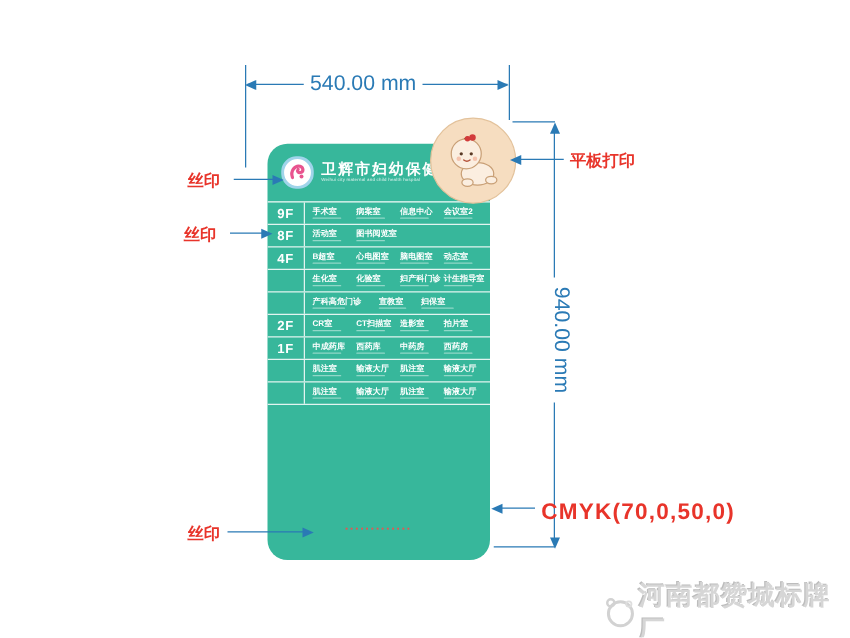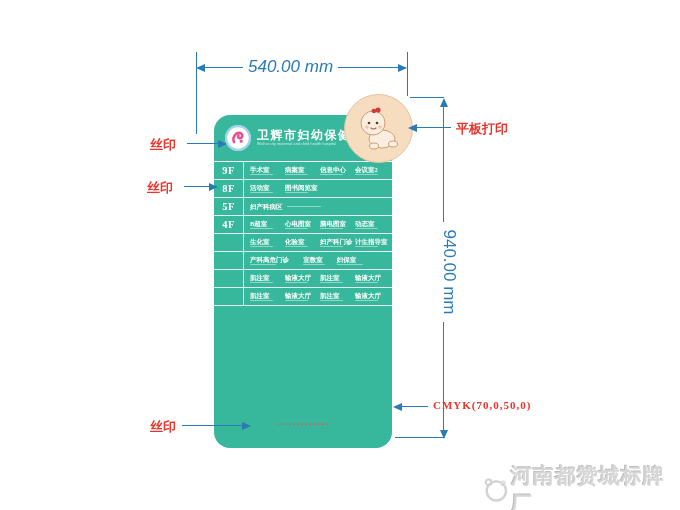--- a/index.html
+++ b/index.html
@@ -14,21 +14,21 @@
   }
   #sign-header{
     height:47px;display:flex;align-items:center;padding-left:11px;
     border-bottom:1.5px solid rgba(255,255,255,.95);box-sizing:border-box;
   }
   .logo-wrap{width:26px;height:26px;flex:0 0 26px;}
   .title-block{margin-left:6px;color:#fff;}
   .sign-title{font-size:12px;font-weight:bold;letter-spacing:1.5px;line-height:13px;}
   .sign-subtitle{font-size:3.5px;letter-spacing:.2px;opacity:.85;line-height:5px;}
   #rows{position:absolute;left:0;top:47px;right:0;}
-  .row{display:flex;height:18px;border-bottom:1px solid rgba(255,255,255,.85);box-sizing:border-box;font-family:Liberation Serif, serif;}
+  .row{display:flex;height:18px;border-bottom:1px solid rgba(255,255,255,.85);box-sizing:border-box;}
   .floor-cell{
     flex:0 0 30px;border-right:1px solid rgba(255,255,255,.85);box-sizing:border-box;
     display:flex;align-items:center;justify-content:center;
     color:#fff;font-weight:bold;font-size:10.5px;letter-spacing:.5px;
   }
   .cells{flex:1;display:flex;align-items:center;padding:0 4px;box-sizing:border-box;}
   .dept{color:#fff;font-size:6.5px;font-weight:bold;line-height:7px;box-sizing:border-box;padding-left:2px;}
   .dept::after{content:"";display:block;height:1.5px;width:70%;max-width:26px;
     background:rgba(255,255,255,.45);margin-top:1px;border-radius:1px;}
   .dept.wide::after{width:34px;max-width:none;display:inline-block;margin-left:4px;vertical-align:2px;}
@@ -45,21 +45,21 @@
     background:#f6ddc0;border:1px solid #e3c29b;z-index:5;display:flex;align-items:center;justify-content:center;
   }
   
   .hline{position:absolute;height:0;border-top:1.5px solid #2a7ab5;}
   .vline{position:absolute;width:0;border-left:1.5px solid #2a7ab5;}
   .arr{position:absolute;width:0;height:0;}
   .arr-left{border-top:4px solid transparent;border-bottom:4px solid transparent;border-right:9px solid #2a7ab5;}
   .arr-right{border-top:4px solid transparent;border-bottom:4px solid transparent;border-left:9px solid #2a7ab5;}
   .arr-up{border-left:4px solid transparent;border-right:4px solid transparent;border-bottom:9px solid #2a7ab5;}
   .arr-down{border-left:4px solid transparent;border-right:4px solid transparent;border-top:9px solid #2a7ab5;}
-  .red-label{position:absolute;color:#e8342a;font-weight:bold;white-space:nowrap;font-family:Liberation Serif, serif;}
+  .red-label{position:absolute;color:#e8342a;font-weight:bold;white-space:nowrap;}
   .dim-label{position:absolute;color:#2a7ab5;font-size:17px;white-space:nowrap;background:#fff;padding:0 5px;}
   #dim-height-label{width:120px;height:20px;text-align:center;transform:rotate(90deg);background:transparent;}
   
   #watermark{
     position:absolute;left:480px;top:462px;display:flex;align-items:center;z-index:6;
   }
   #watermark-text{
     font-size:21px;font-weight:bold;color:#d6d6d6;letter-spacing:1px;
     text-shadow:1px 1px 0 #ffffff, -1px -1px 0 #bdbdbd;
   }
@@ -94,26 +94,20 @@
           </div>
         </div>
         <div class="row">
           <div class="floor-cell">8F</div>
           <div class="cells">
             <div class="dept" style="width: 25%;">活动室</div>
             <div class="dept" style="width: 25%;">图书阅览室</div>
           </div>
         </div>
         <div class="row">
-          <div class="floor-cell">5F</div>
-          <div class="cells">
-            <div class="dept wide" style="width: 100%;">妇产科病区</div>
-          </div>
-        </div>
-        <div class="row">
           <div class="floor-cell">4F</div>
           <div class="cells">
             <div class="dept" style="width: 25%;">B超室</div>
             <div class="dept" style="width: 25%;">心电图室</div>
             <div class="dept" style="width: 25%;">脑电图室</div>
             <div class="dept" style="width: 25%;">动态室</div>
           </div>
         </div>
         <div class="row">
           <div class="floor-cell"></div>
@@ -123,20 +117,38 @@
             <div class="dept" style="width: 25%;">妇产科门诊</div>
             <div class="dept" style="width: 25%;">计生指导室</div>
           </div>
         </div>
         <div class="row">
           <div class="floor-cell"></div>
           <div class="cells">
             <div class="dept" style="width: 38%;">产科高危门诊</div>
             <div class="dept" style="width: 24%;">宣教室</div>
             <div class="dept" style="width: 38%;">妇保室</div>
+          </div>
+        </div>
+        <div class="row">
+          <div class="floor-cell">2F</div>
+          <div class="cells">
+            <div class="dept" style="width: 25%;">CR室</div>
+            <div class="dept" style="width: 25%;">CT扫描室</div>
+            <div class="dept" style="width: 25%;">造影室</div>
+            <div class="dept" style="width: 25%;">拍片室</div>
+          </div>
+        </div>
+        <div class="row">
+          <div class="floor-cell">1F</div>
+          <div class="cells">
+            <div class="dept" style="width: 25%;">中成药库</div>
+            <div class="dept" style="width: 25%;">西药库</div>
+            <div class="dept" style="width: 25%;">中药房</div>
+            <div class="dept" style="width: 25%;">西药房</div>
           </div>
         </div>
         <div class="row">
           <div class="floor-cell"></div>
           <div class="cells">
             <div class="dept" style="width: 25%;">肌注室</div>
             <div class="dept" style="width: 25%;">输液大厅</div>
             <div class="dept" style="width: 25%;">肌注室</div>
             <div class="dept" style="width: 25%;">输液大厅</div>
           </div>
@@ -171,21 +183,21 @@
       <ellipse cx="42" cy="43" rx="4.5" ry="3" fill="#fbeee0" stroke="#c9a077" stroke-width="1"></ellipse>
       <ellipse cx="23" cy="45" rx="4.5" ry="3" fill="#fbeee0" stroke="#c9a077" stroke-width="1"></ellipse>
     </svg>
   </div>
 
   <div class="vline" style="left:196px;top:52px;height:82px;"></div>
   <div class="vline" style="left:407px;top:52px;height:44px;"></div>
   <div class="hline" style="left:198px;top:67px;width:208px;"></div>
   <div class="arr arr-left" style="left:196px;top:64px;"></div>
   <div class="arr arr-right" style="left:398px;top:64px;"></div>
-  <div class="dim-label" style="left:243px;top:57px;font-style:italic;">540.00 mm</div>
+  <div class="dim-label" style="left:243px;top:57px;">540.00 mm</div>
 
   <div class="hline" style="left:410px;top:97px;width:34px;"></div>
   <div class="hline" style="left:395px;top:437px;width:49px;"></div>
   <div class="vline" style="left:443px;top:104px;height:118px;"></div>
   <div class="vline" style="left:443px;top:322px;height:112px;"></div>
   <div class="arr arr-up" style="left:440px;top:98px;"></div>
   <div class="arr arr-down" style="left:440px;top:430px;"></div>
   <div class="dim-label" id="dim-height-label" style="left:384px;top:262px;">940.00 mm</div>
 
   <div class="red-label" style="left:150px;top:136px;font-size:13px;">丝印</div>
@@ -199,21 +211,21 @@
   <div class="red-label" style="left:150px;top:418px;font-size:13px;">丝印</div>
   <div class="hline" style="left:182px;top:425px;width:62px;z-index:7;"></div>
   <div class="arr arr-right" style="left:242px;top:422px;z-index:7;"></div>
 
   <div class="arr arr-left" style="left:408px;top:124px;z-index:7;"></div>
   <div class="hline" style="left:416px;top:127px;width:35px;"></div>
   <div class="red-label" style="left:456px;top:120px;font-size:13px;">平板打印</div>
 
   <div class="arr arr-left" style="left:393px;top:403px;"></div>
   <div class="hline" style="left:401px;top:406px;width:27px;"></div>
-  <div class="red-label" style="left:433px;top:399px;font-size:11px;letter-spacing:1px;text-align:center;">CMYK(70,0,50,0)</div>
+  <div class="red-label" style="left:433px;top:399px;font-size:18px;letter-spacing:1px;text-align:center;">CMYK(70,0,50,0)</div>
 
   <div id="watermark">
     <svg width="32" height="32" viewBox="0 0 32 32">
       <circle cx="17" cy="17" r="10" fill="none" stroke="#d2d2d2" stroke-width="2.5"></circle>
       <circle cx="9" cy="8" r="3" fill="none" stroke="#d2d2d2" stroke-width="2"></circle>
       <circle cx="24" cy="9" r="2.2" fill="none" stroke="#dedede" stroke-width="1.5"></circle>
     </svg>
     <span id="watermark-text">河南都赞城标牌厂</span>
   </div>
 

